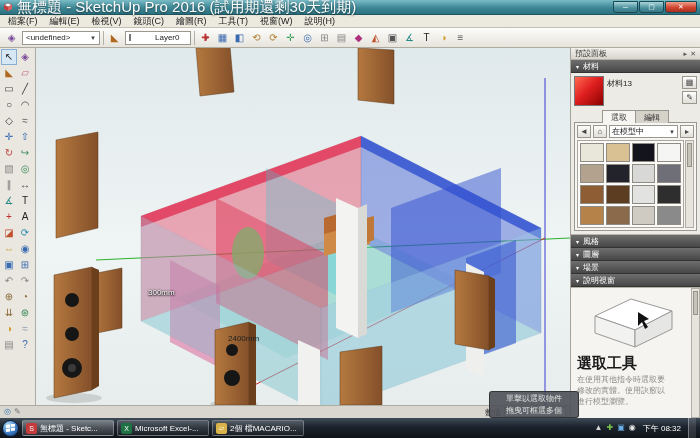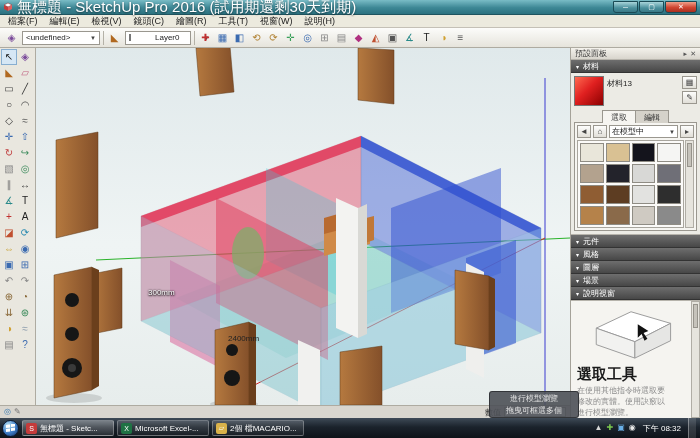--- a/index.html
+++ b/index.html
@@ -272,21 +272,21 @@
         <polygon points="453,228 459,231 459,299 453,302" fill="#6b3f1c"></polygon>
       </g>
     </svg>
 
     <span class="dim-label dim-300">300mm</span>
     <span class="dim-label dim-2400">2400mm</span>
   </div>
 </div>
 
 <div class="float-tip">
-  <div>進行模型瀏覽</div>
+  <div>單擊以選取物件</div>
   <div>拖曳可框選多個</div>
 </div>
 
 <div class="rightpanel">
   <div class="panel-top">
     <span>預設面板</span>
     <span class="spacer"></span>
     <span class="mini-glyph">▸</span>
     <span class="mini-glyph">✕</span>
   </div>
@@ -342,24 +342,20 @@
           </div>
         <div class="vscroll">
             <div class="vthumb"></div>
           </div>
       </div>
     </div>
   </div>
 
   <div style="display:flex;flex-direction:column;">
 
-      <div class="sec-header">
-        <span class="sec-arrow">▾</span>
-        <span>元件</span>
-      </div>
 
       <div class="sec-header">
         <span class="sec-arrow">▾</span>
         <span>風格</span>
       </div>
 
       <div class="sec-header">
         <span class="sec-arrow">▾</span>
         <span>圖層</span>
       </div>

